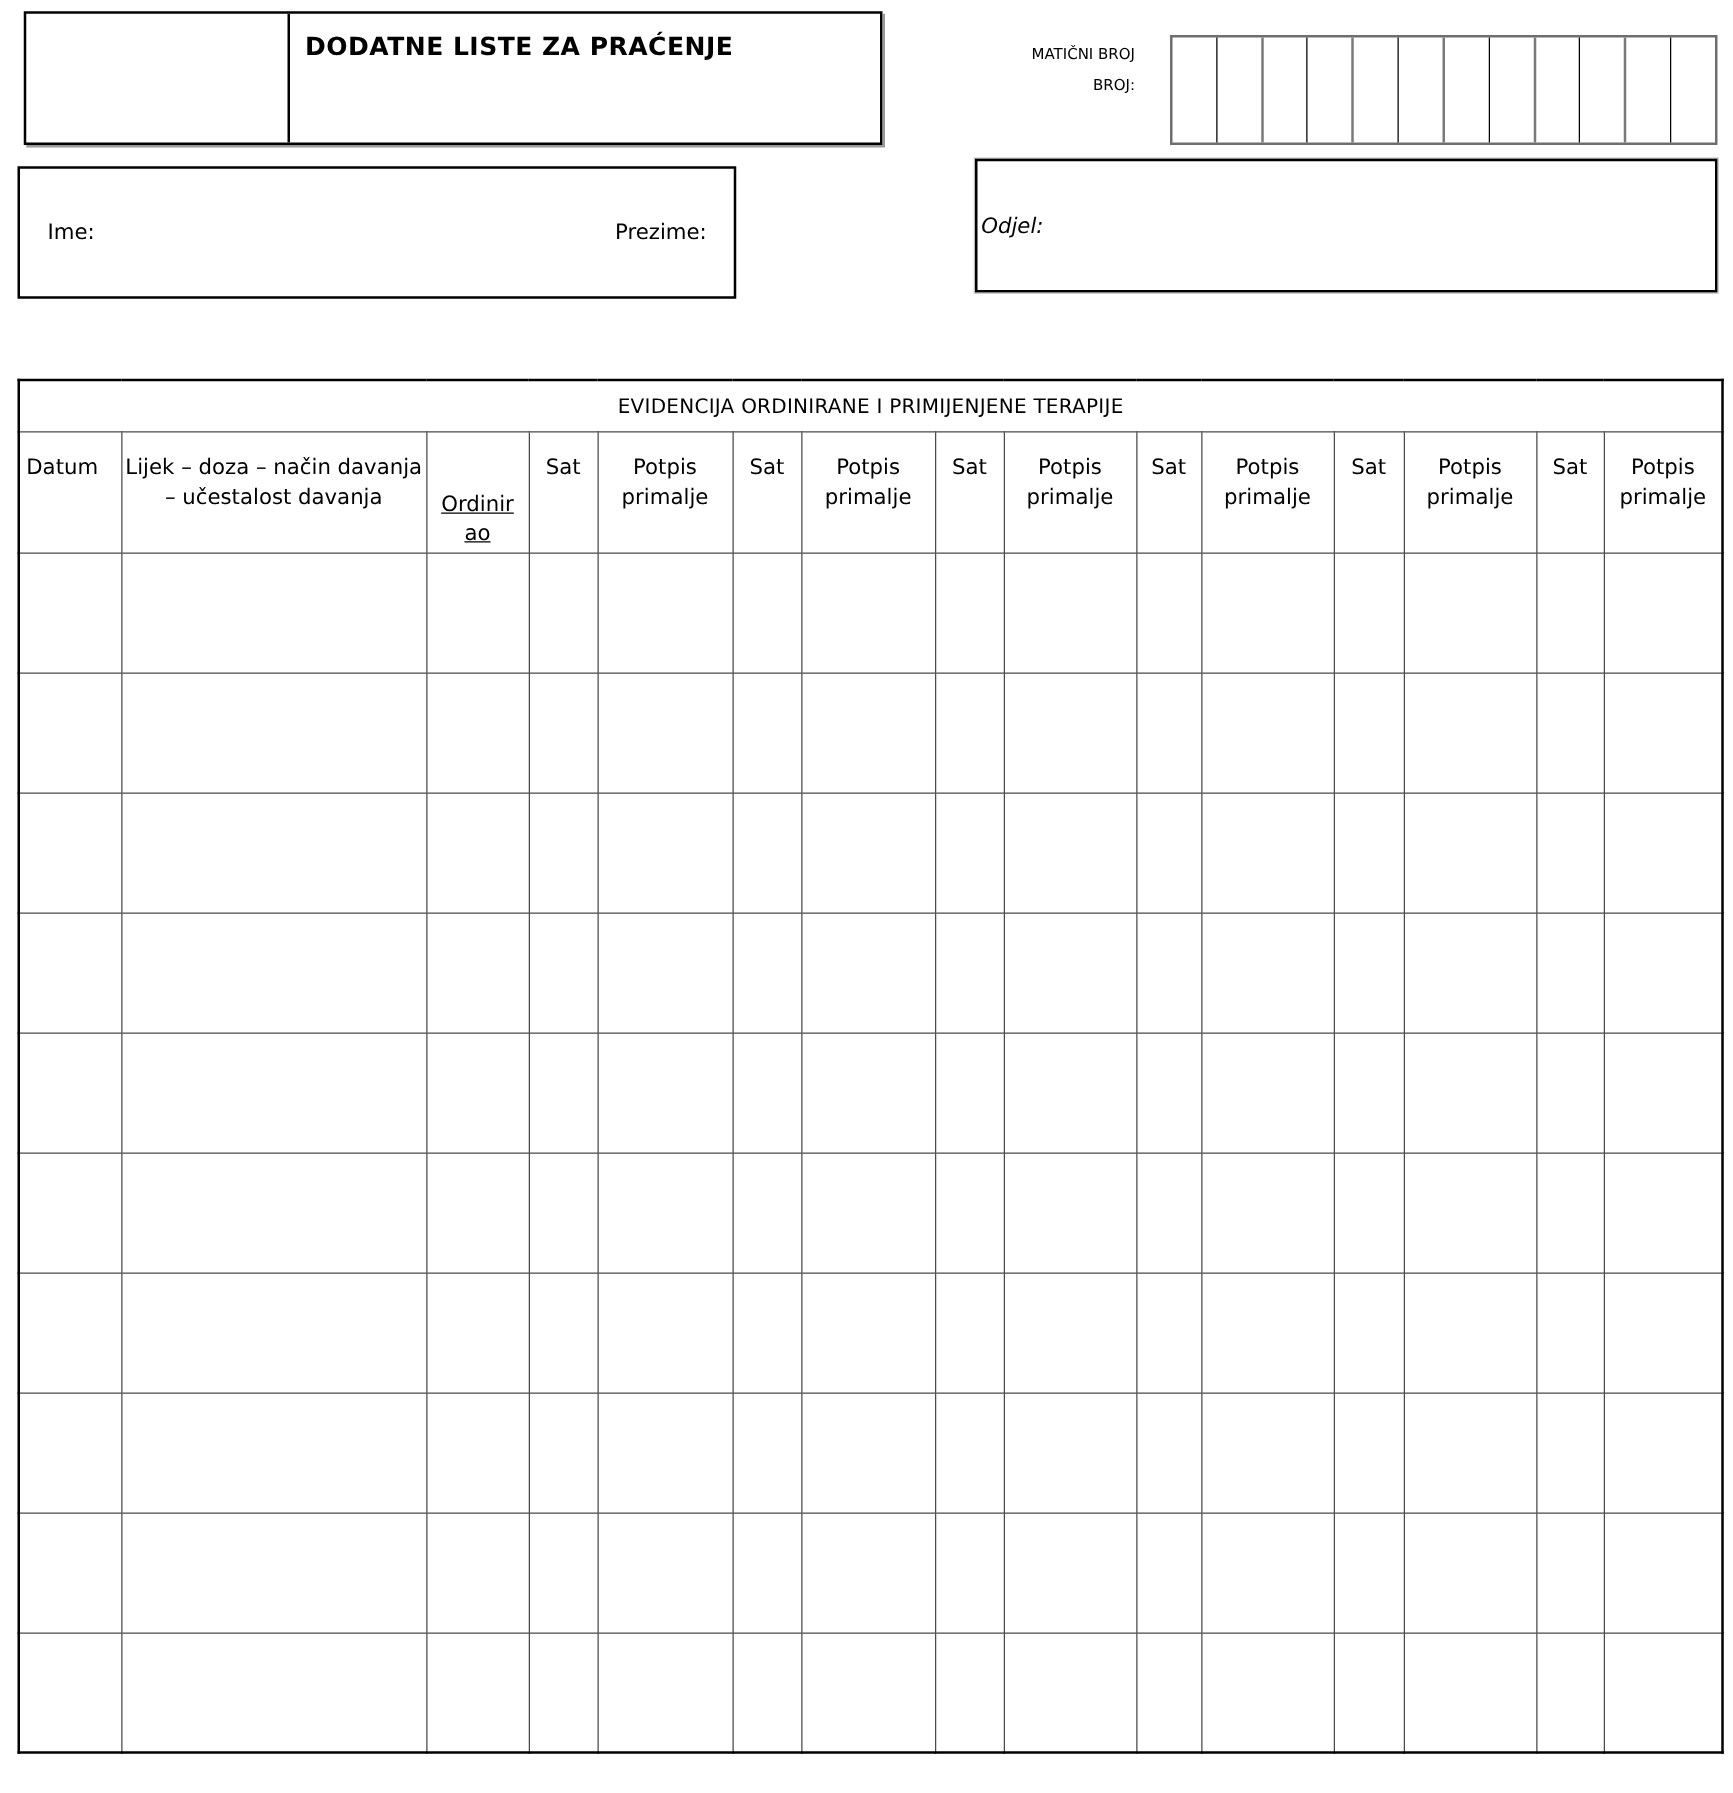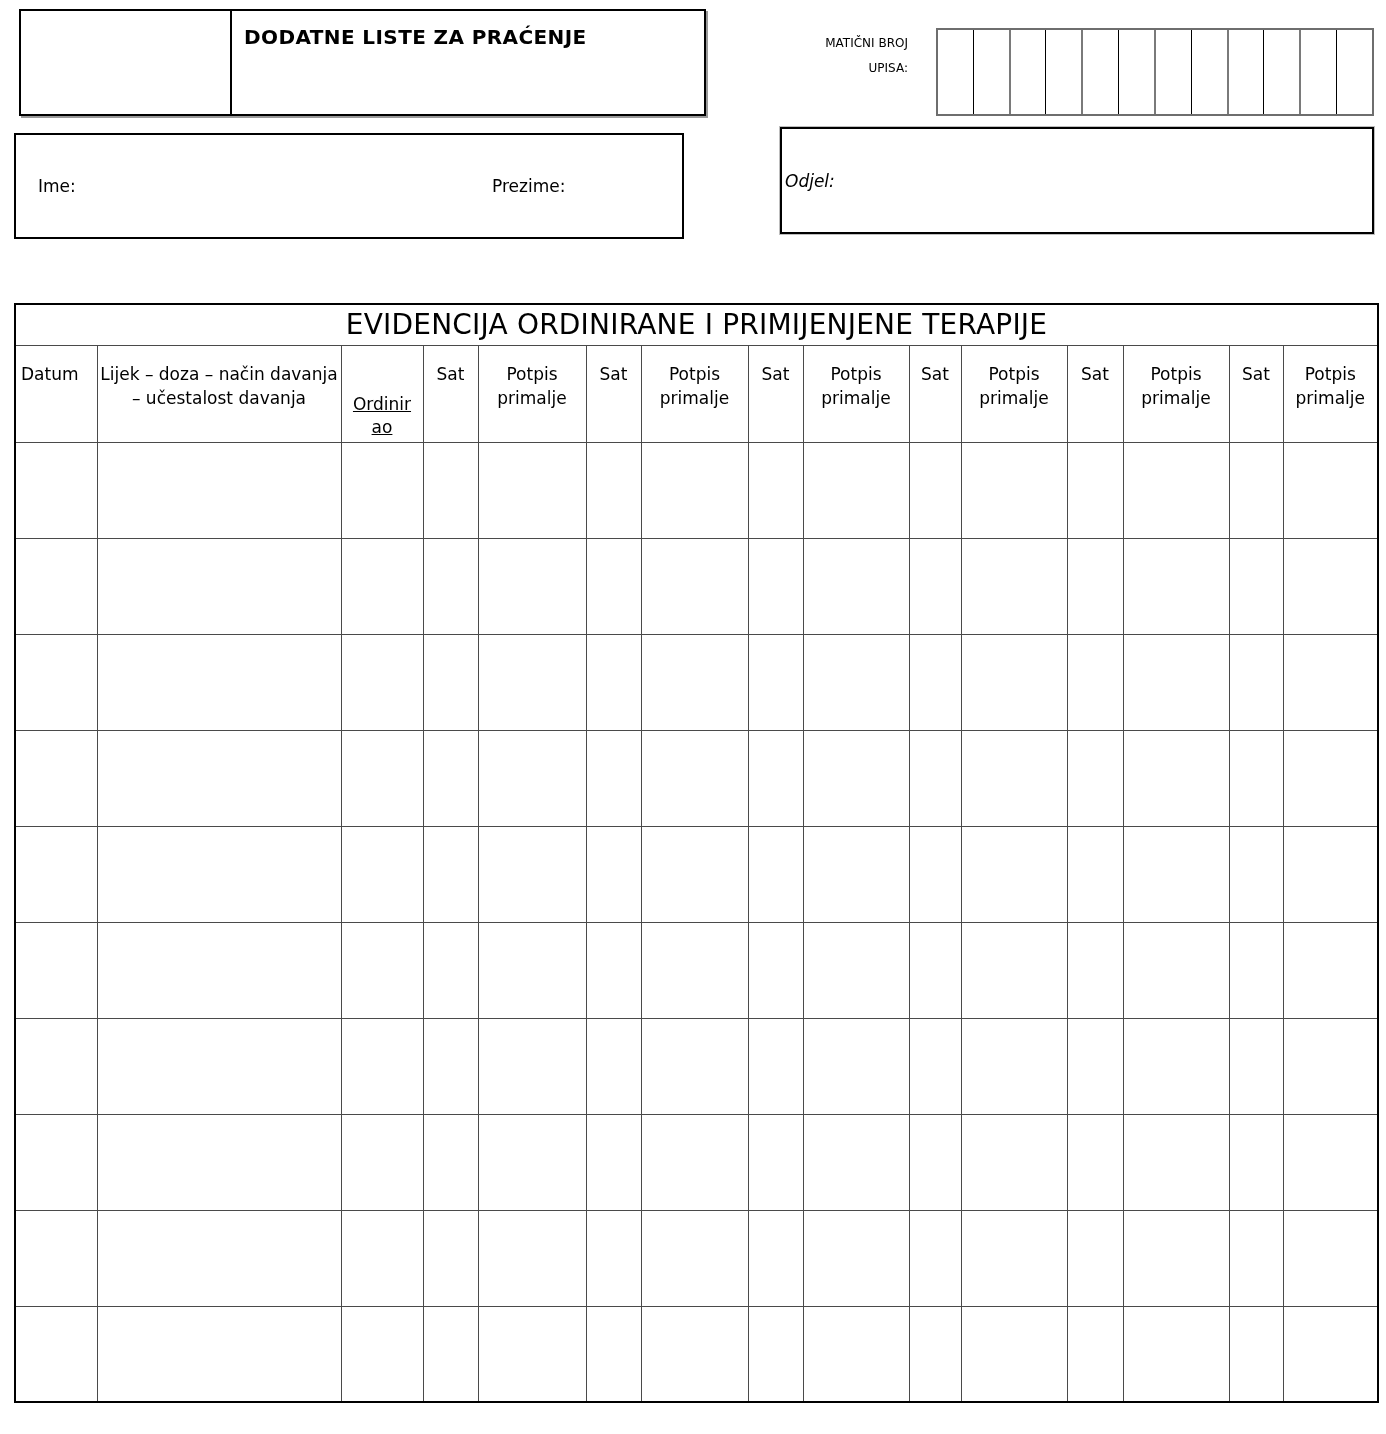--- a/index.html
+++ b/index.html
@@ -33,21 +33,21 @@
     position:absolute; left:936px; top:28px; width:438px; height:88px;
     box-sizing:border-box; border:2px solid #6e6e6e; display:flex;
   }
   .digit-cell { flex:1; box-sizing:border-box; }
   .digit-cell:nth-child(odd)  { border-right:1.5px solid #000; }
   .digit-cell:nth-child(even) { border-right:2.5px solid #7a7a7a; }
   .digit-cell:last-child { border-right:none; }
 
   
   .ime-box {
-    position:absolute; left:14px; top:133px; width:670px; height:106px;
+    position:absolute; left:14px; top:133px; width:575px; height:106px;
     border:2px solid #000; box-sizing:border-box; font-size:17px;
   }
   .ime-label     { position:absolute; left:22px;  top:50%; transform:translateY(-50%); }
   .prezime-label { position:absolute; left:476px; top:50%; transform:translateY(-50%); }
 
   
   .odjel-box {
     position:absolute; left:780px; top:127px; width:594px; height:107px;
     border:2px solid #000; box-sizing:border-box;
     display:flex; align-items:center; padding-left:3px; font-size:17px;
@@ -60,21 +60,21 @@
     position:absolute; left:14px; top:303px; width:1363px;
     border-collapse:collapse; table-layout:fixed;
     border:2px solid #000;
   }
   .main-table th, .main-table td {
     border:1.5px solid #4a4a4a; box-sizing:border-box;
     font-weight:normal; padding:0; background:#fff;
   }
   .t-title {
     height:41px; text-align:center; vertical-align:middle;
-    font-weight:bold; font-size:28px; letter-spacing:0.2px;margin-top:39px;
+    font-weight:bold; font-size:16px; letter-spacing:0.2px;margin-top:39px;
   }
   .head-row th {
     height:97px; vertical-align:top; padding-top:16px;
     font-size:17px; line-height:24px; text-align:center;
     padding-left:2px; padding-right:2px;
   }
   .head-row th.c-datum { text-align:left; padding-left:5px; }
   .head-row th.c-ordinirao {
     vertical-align:bottom; padding-top:0; padding-bottom:3px;
     padding-left:7px; padding-right:7px;
@@ -95,21 +95,21 @@
 
   <div class="title-box">
     <div class="title-box-left"></div>
     <div class="title-box-right">
       <div class="form-title">DODATNE LISTE ZA PRAĆENJE</div>
     </div>
   </div>
 
   <div class="matbroj-label">
     <div>MATIČNI BROJ</div>
-    <div>UPISA:</div>
+    <div>BROJ:</div>
   </div>
 
   <div class="digit-boxes" id="digitBoxes">
       <div class="digit-cell"></div>
       <div class="digit-cell"></div>
       <div class="digit-cell"></div>
       <div class="digit-cell"></div>
       <div class="digit-cell"></div>
       <div class="digit-cell"></div>
       <div class="digit-cell"></div>

